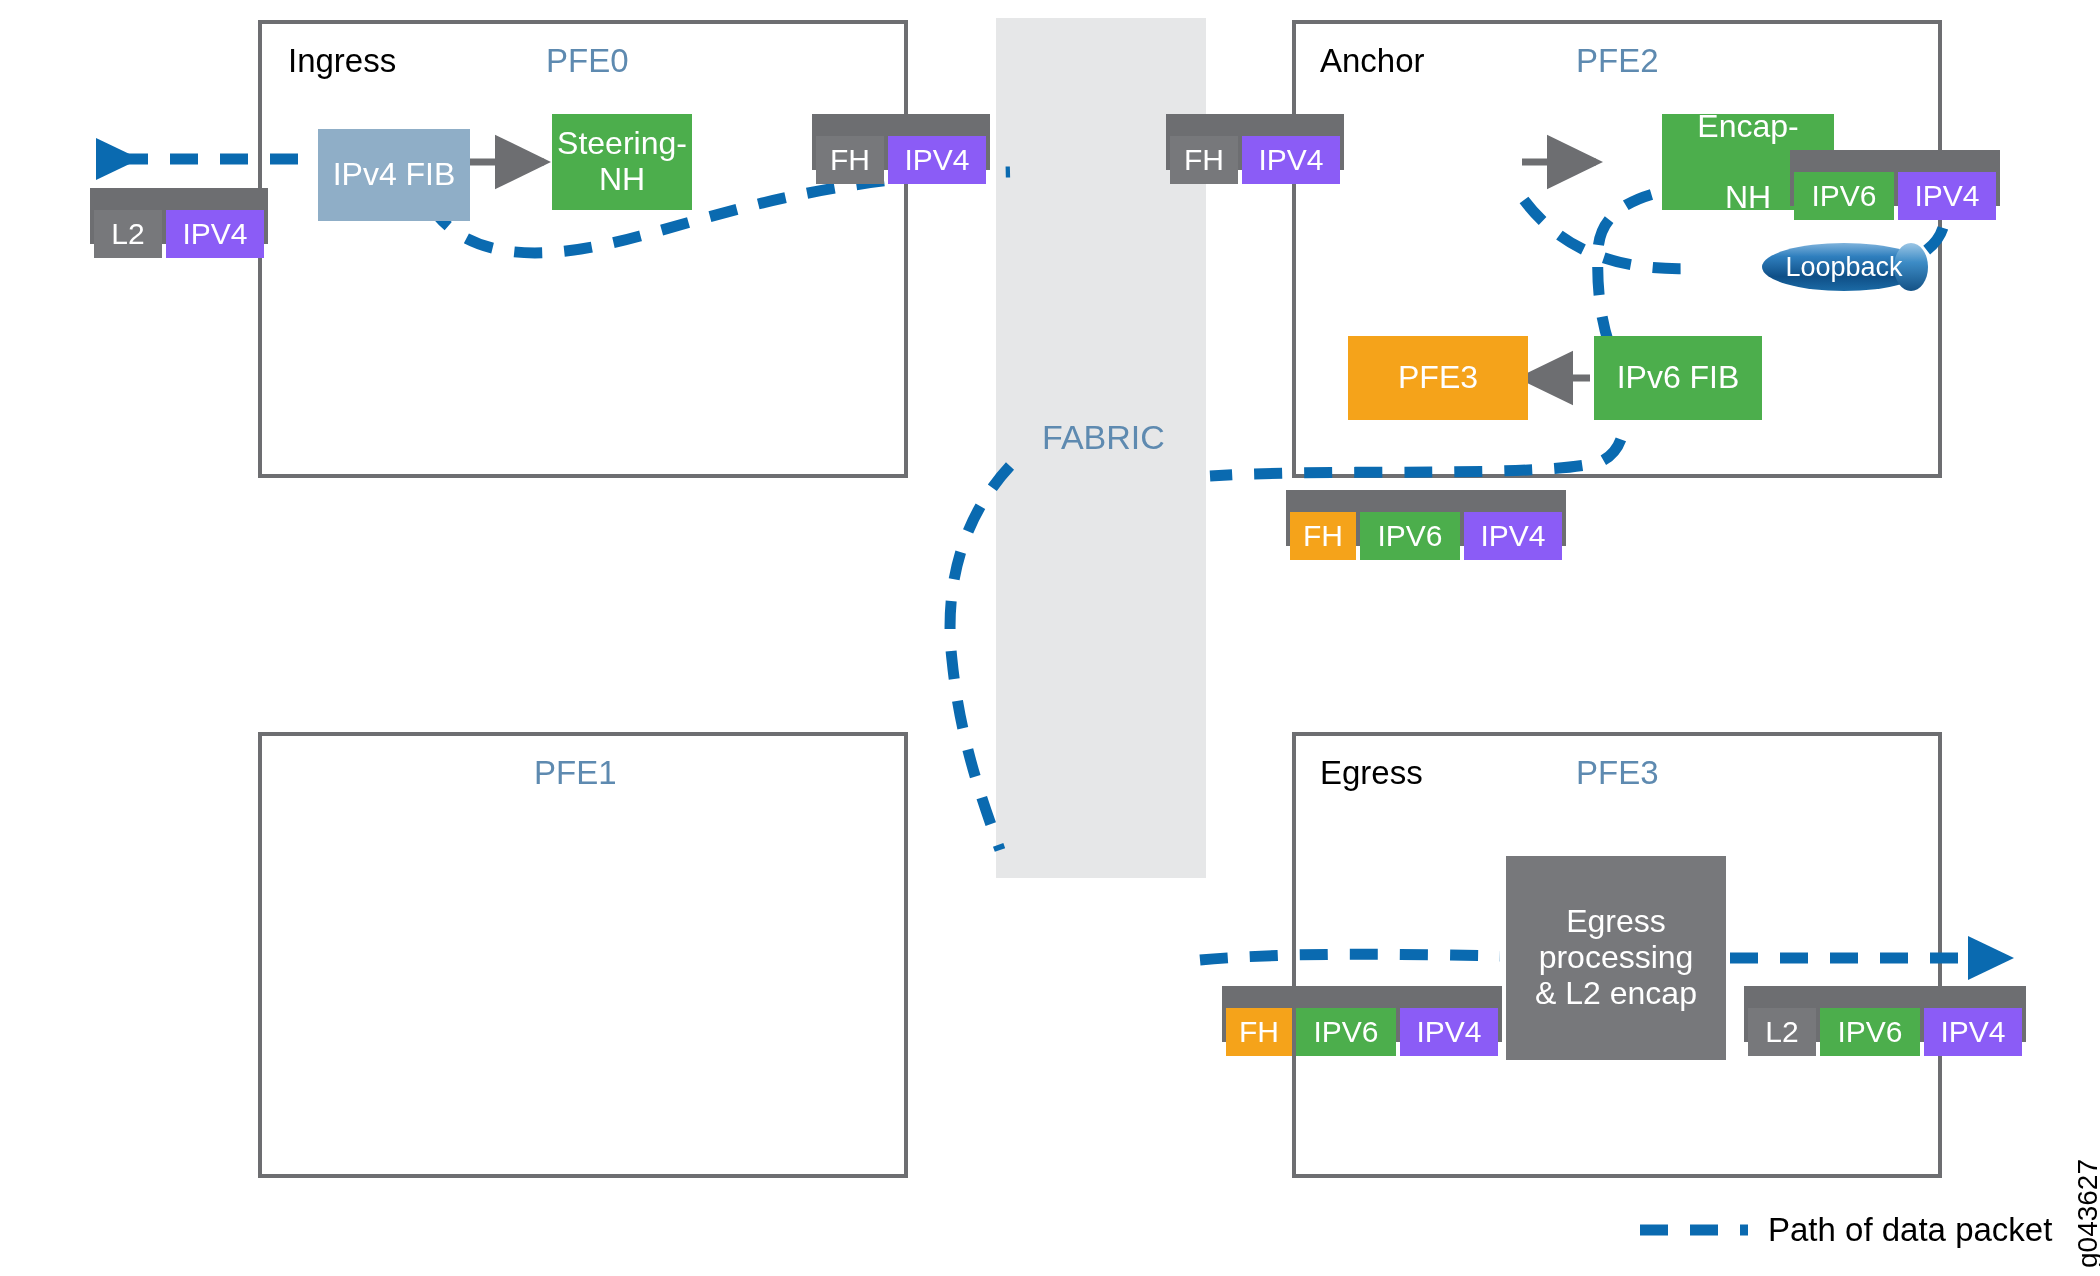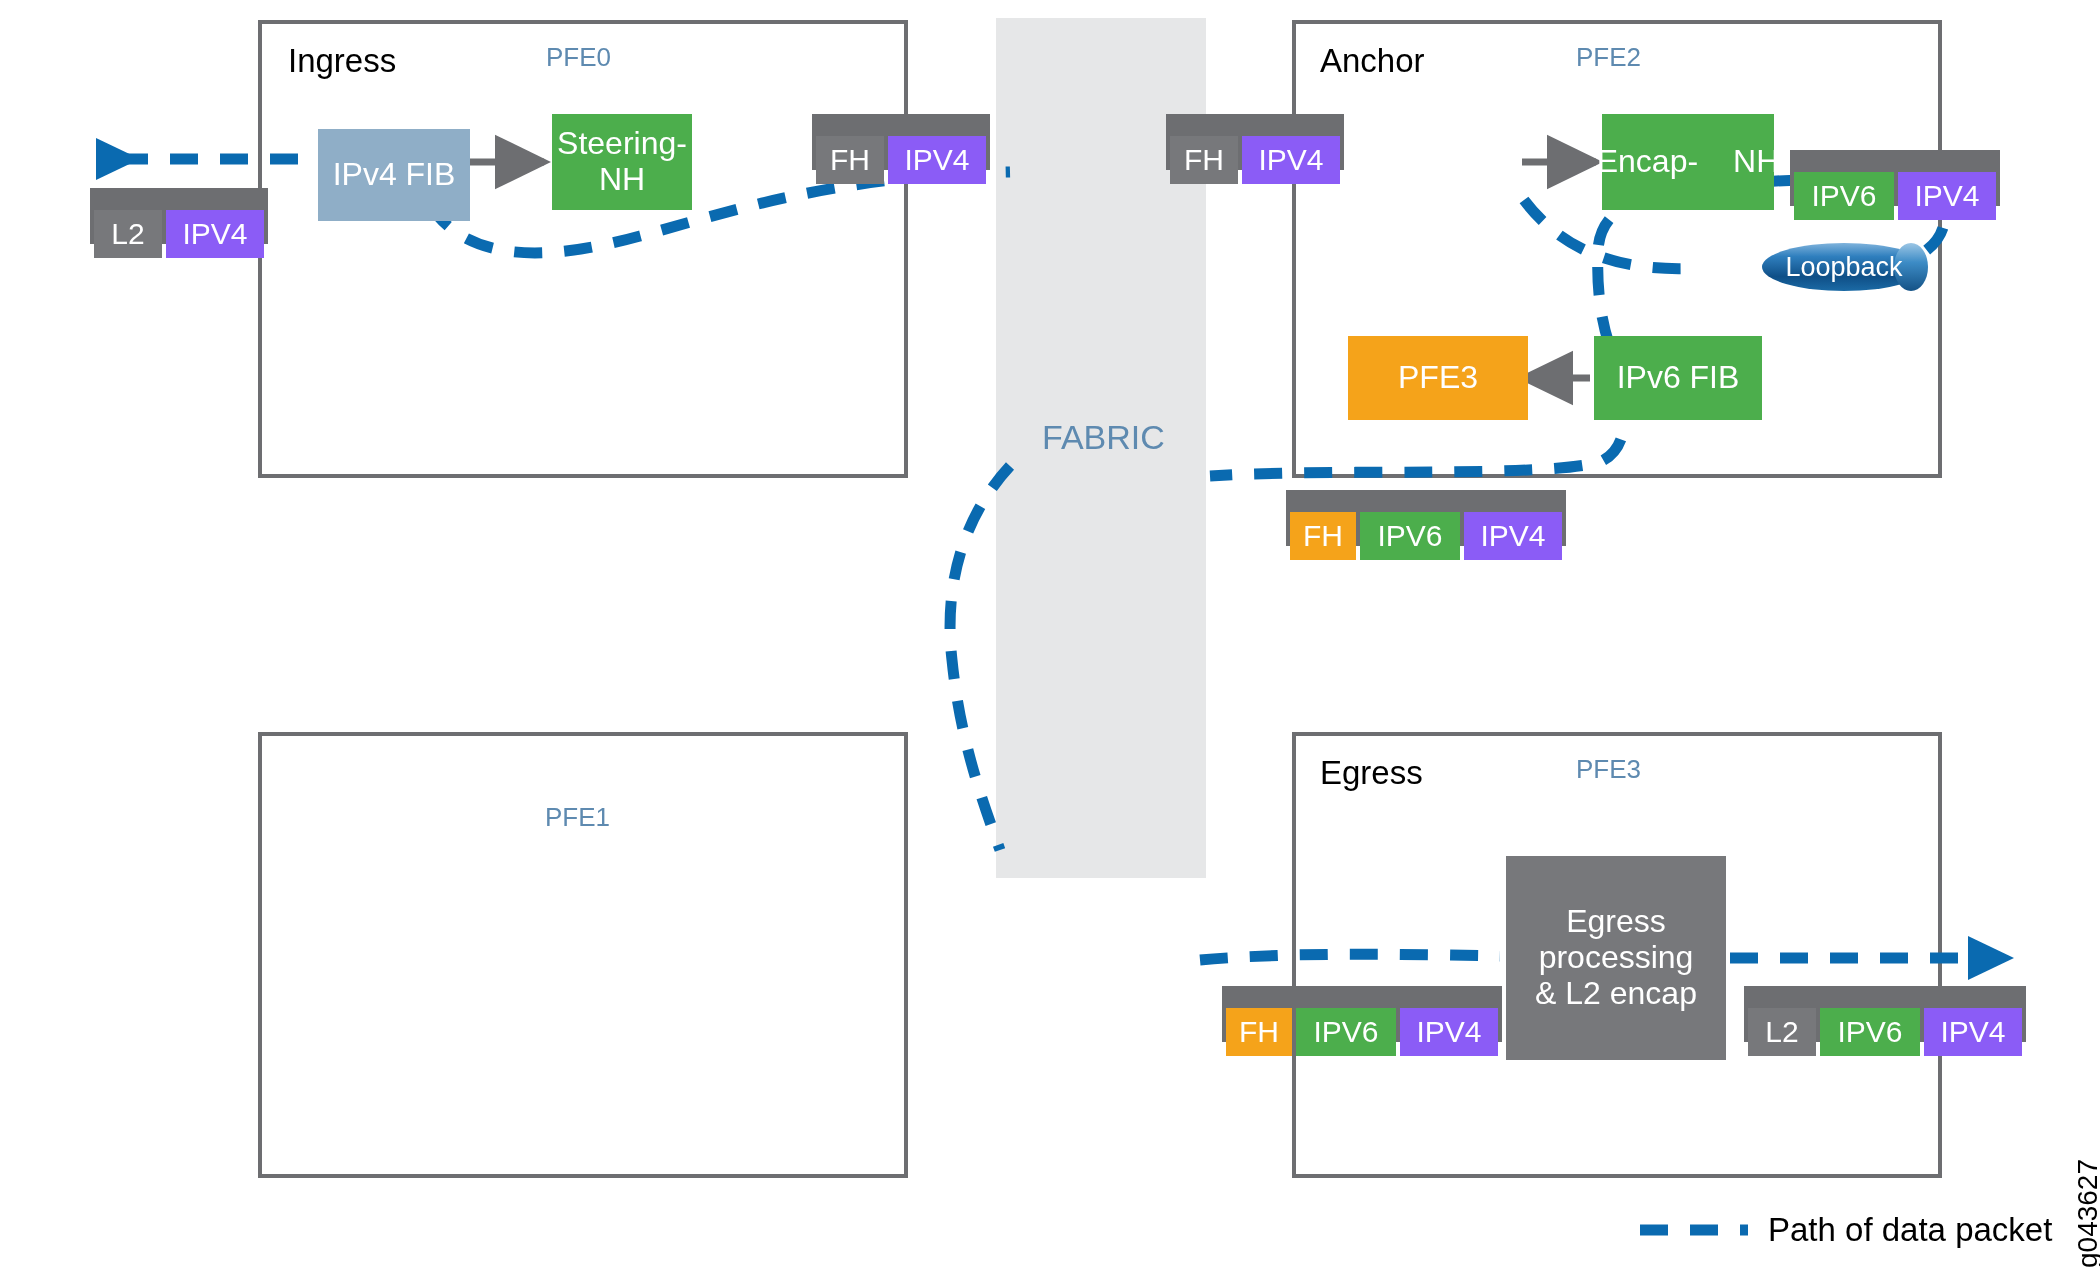--- a/index.html
+++ b/index.html
@@ -3,21 +3,21 @@
 <meta charset="utf-8">
 <style>
   html,body{margin:0;padding:0;background:#ffffff;}
   body{width:2100px;height:1276px;position:relative;overflow:hidden;
        font-family:"Liberation Sans","DejaVu Sans",sans-serif;}
   #stage{position:absolute;left:0;top:0;width:2100px;height:1276px;}
   svg#layer{position:absolute;left:0;top:0;width:2100px;height:1276px;}
 
   .pfe-box{position:absolute;border:4px solid #6d6e71;background:transparent;box-sizing:border-box;}
   .pfe-role{position:absolute;color:#000000;font-size:33px;white-space:nowrap;}
-  .pfe-id{position:absolute;color:#5e8ab0;font-size:26px;white-space:nowrap;}
+  .pfe-id{position:absolute;color:#5e8ab0;font-size:33px;white-space:nowrap;}
 
   .fabric{position:absolute;background:#e6e7e8;}
   .fabric-label{position:absolute;color:#5e8ab0;font-size:34px;white-space:nowrap;}
 
   .node{position:absolute;display:flex;align-items:center;justify-content:center;
         text-align:center;color:#ffffff;font-size:32px;line-height:1.12;box-sizing:border-box;}
   .n-blue-lt{background:#8faec7;}
   .n-green{background:#4cae4c;}
   .n-darkblue{background:#1a5580;}
   .n-orange{background:#f5a31a;}
@@ -56,21 +56,21 @@
 
   <div class="pfe-box" style="left:258px;top:20px;width:650px;height:458px;"></div>
   <div class="pfe-role" style="left:288px;top:42px;">Ingress</div>
   <div class="pfe-id" style="left:546px;top:42px;">PFE0</div>
 
   <div class="pfe-box" style="left:1292px;top:20px;width:650px;height:458px;"></div>
   <div class="pfe-role" style="left:1320px;top:42px;">Anchor</div>
   <div class="pfe-id" style="left:1576px;top:42px;">PFE2</div>
 
   <div class="pfe-box" style="left:258px;top:732px;width:650px;height:446px;"></div>
-  <div class="pfe-id" style="left:545px;top:754px;margin-top:48px;">PFE1</div>
+  <div class="pfe-id" style="left:534px;top:754px;">PFE1</div>
 
   <div class="pfe-box" style="left:1292px;top:732px;width:650px;height:446px;"></div>
   <div class="pfe-role" style="left:1320px;top:754px;">Egress</div>
   <div class="pfe-id" style="left:1576px;top:754px;">PFE3</div>
 
   <svg id="layer" viewBox="0 0 2100 1276">
     <defs>
       <marker id="grayArrow" markerWidth="9" markerHeight="9" refX="7" refY="4.5" orient="auto" markerUnits="strokeWidth">
         <path d="M0,0.6 L8,4.5 L0,8.4 z" fill="#6d6e71"></path>
       </marker>
@@ -112,21 +112,21 @@
   </svg>
 
   <div class="node n-blue-lt" style="left:318px;top:129px;width:152px;height:92px;">IPv4 FIB</div>
 
   <div class="node n-green" style="left:552px;top:114px;width:140px;height:96px;flex-direction:column;">
     <span>Steering-</span>
     <span>NH</span>
   </div>
 
 
-  <div class="node n-green" style="left:1602px;top:114px;width:172px;height:96px;gap:35px;">
+  <div class="node n-green" style="left:1662px;top:114px;width:172px;height:96px;flex-direction:column;gap:35px;">
     <span>Encap-</span>
     <span>NH</span>
   </div>
 
   <div class="loopback" style="left:1762px;top:243px;width:164px;height:48px;">
     <span class="loop-body"></span>
     <span class="loop-cap"></span>
     <span class="loop-text">Loopback</span>
   </div>
 

